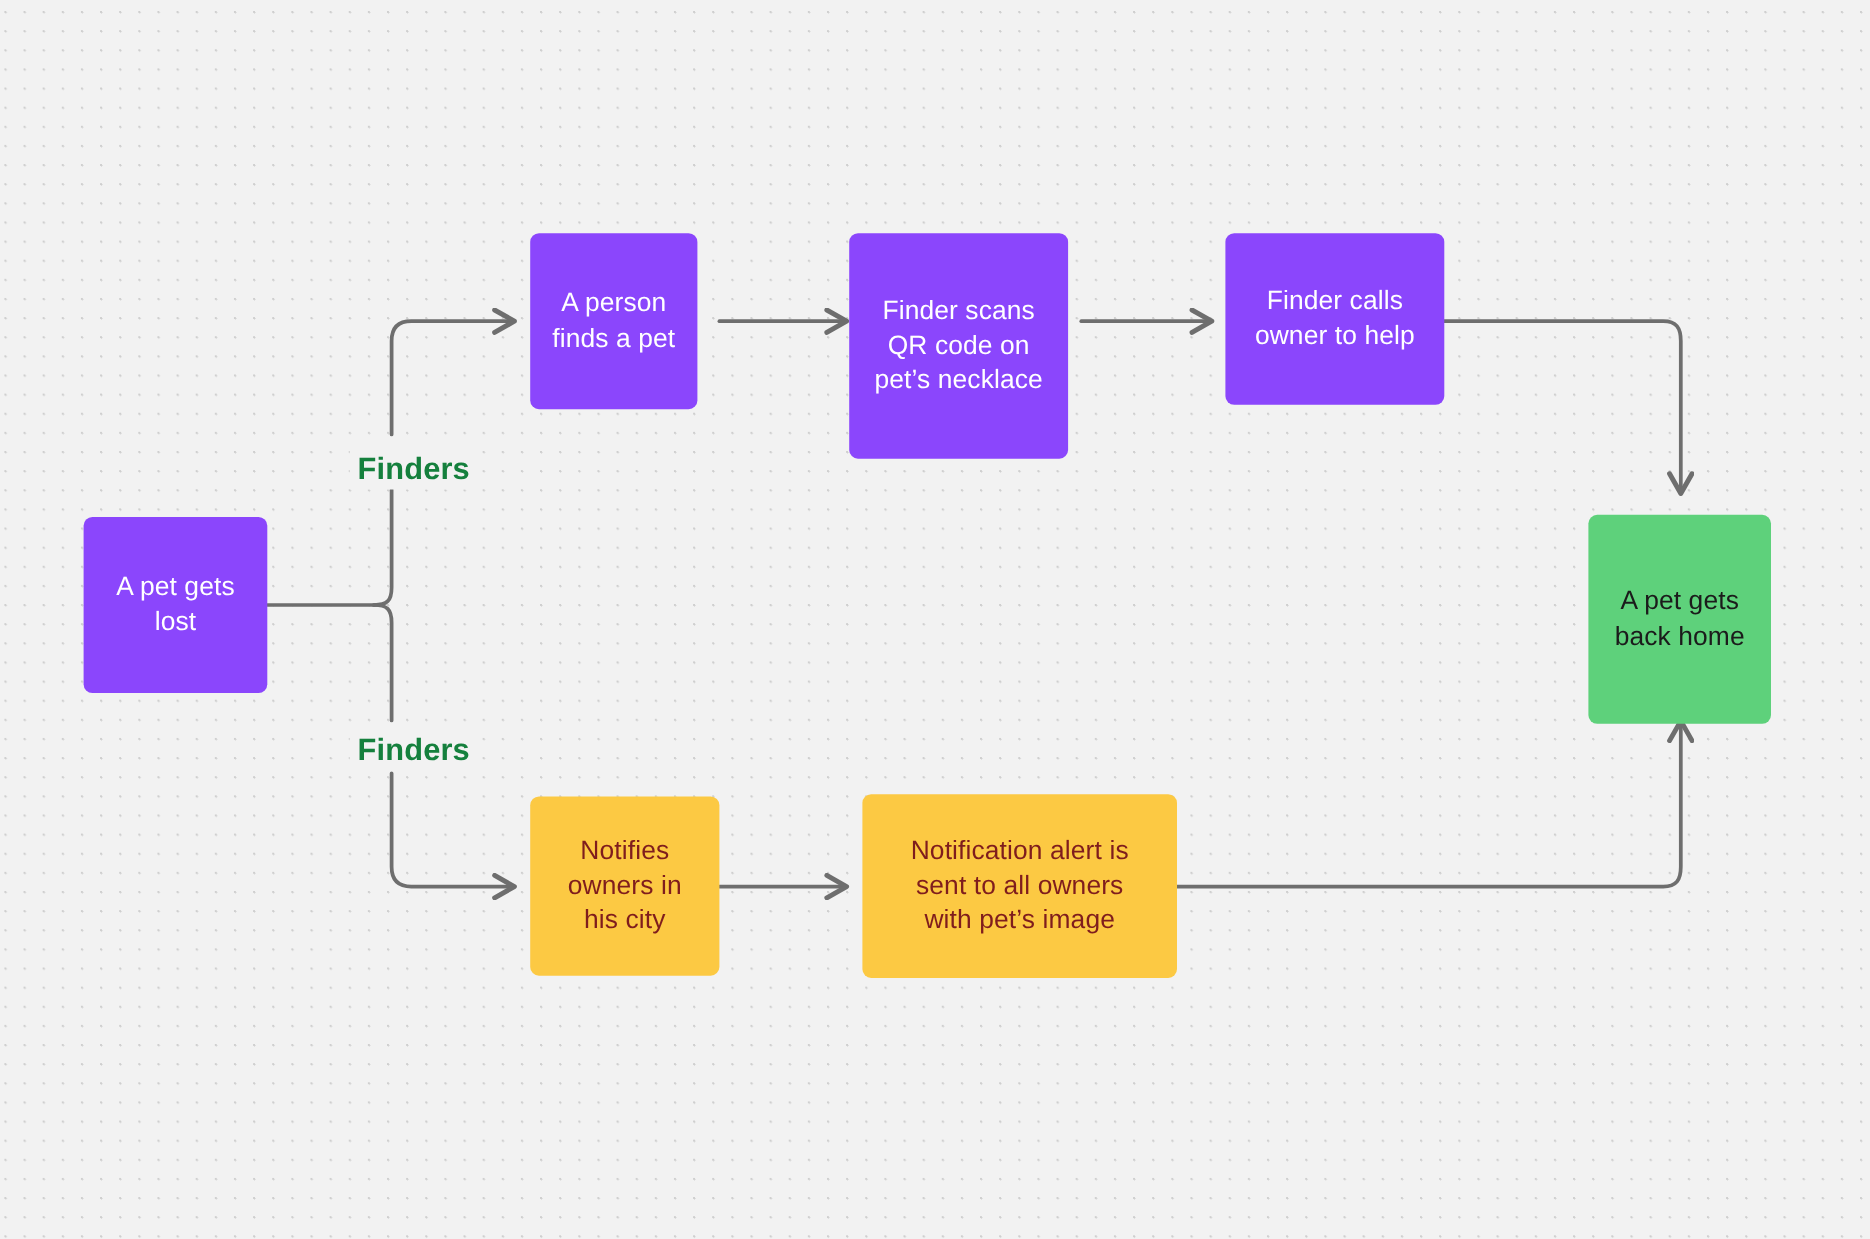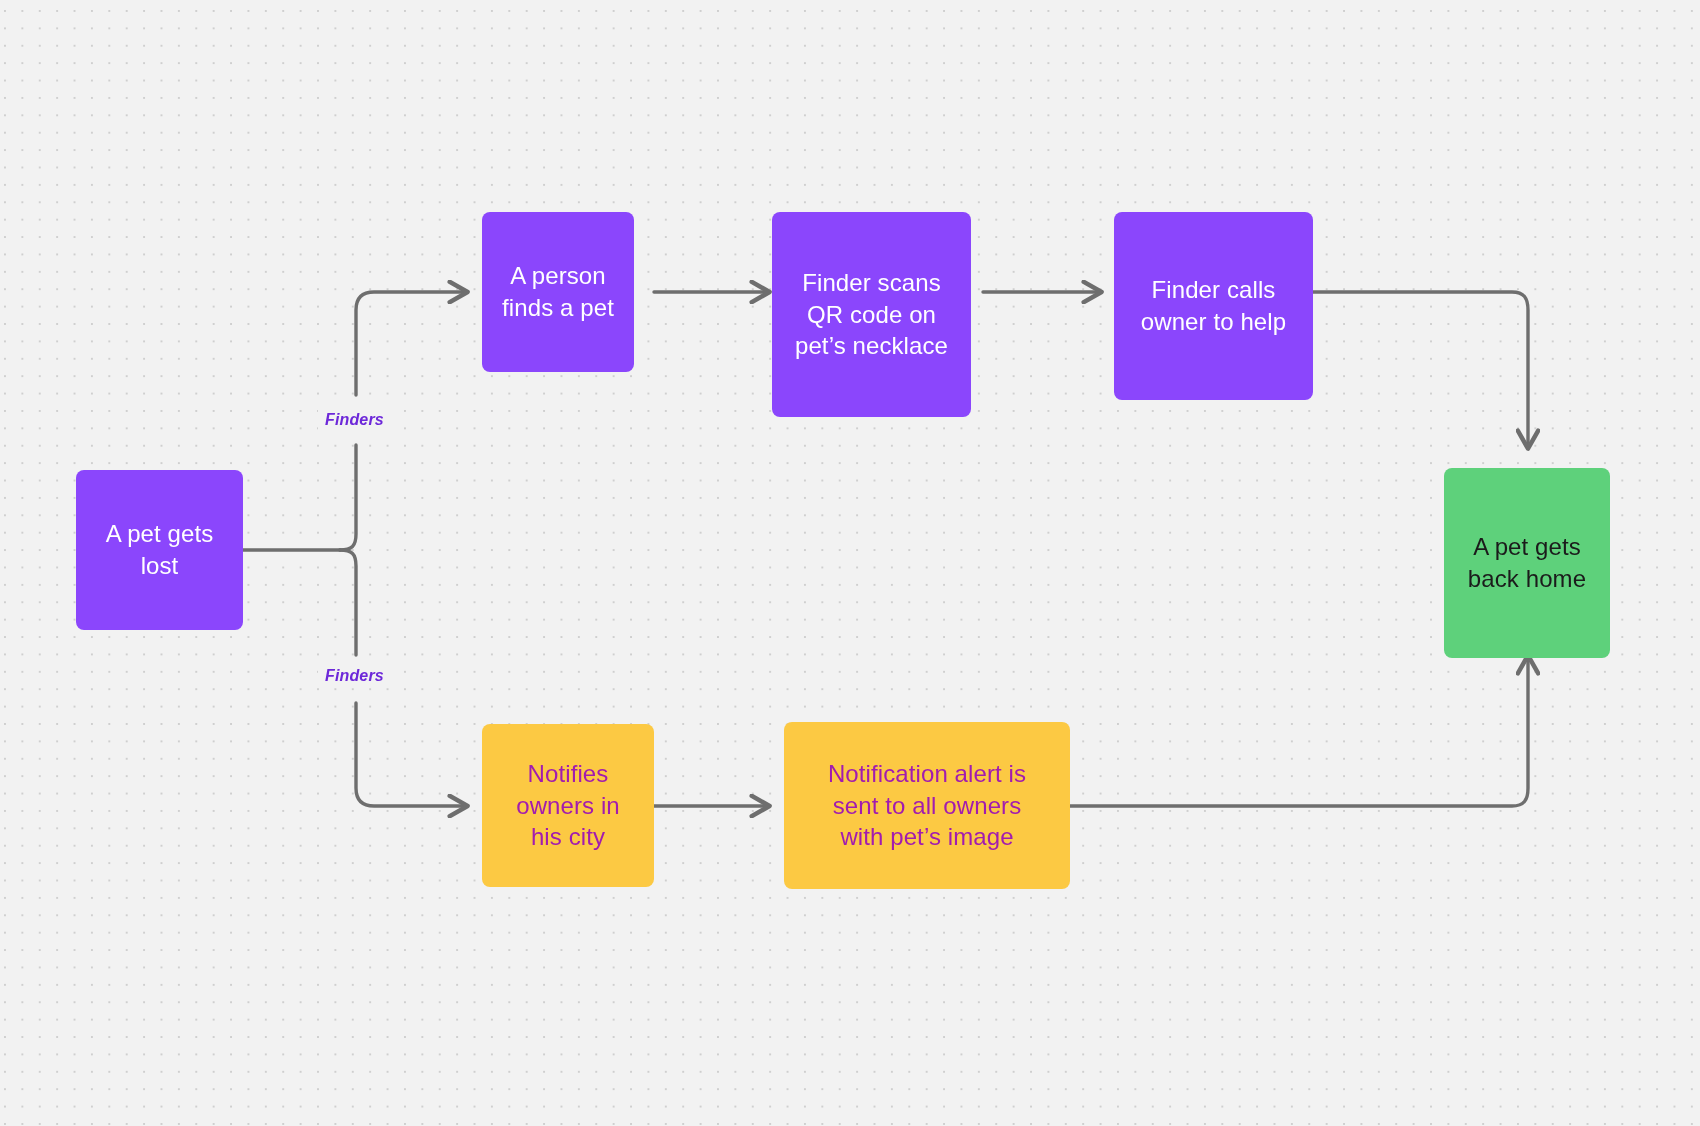--- a/index.html
+++ b/index.html
@@ -55,34 +55,33 @@
   .node-purple {
     background-color: #8b46fc;
     color: #ffffff;
   }
   .node-green {
     background-color: #5ed17b;
     color: #1b1b1b;
   }
   .node-yellow {
     background-color: #fcc943;
-    color: #a21caf;
+    color: #7f1d1d;
   }
 
   .branch-label {
     position: absolute;
-    font-size: 16px;
+    font-size: 28px;
     font-weight: 700;
-    color: #6d28d9;
+    color: #15803d;
     letter-spacing: 0.15px;
     white-space: nowrap;
     background-color: #f2f2f2;
     padding: 3px 7px;
     line-height: 1.1;
-    font-style: italic;
   }
 </style>
 </head>
 <body>
 
 <div id="canvas">
 
   <svg id="edges" viewBox="0 0 1700 1126" width="1700" height="1126" xmlns="http://www.w3.org/2000/svg">
     <defs>
       <marker id="arrow" viewBox="0 0 12 12" refX="9.2" refY="6" markerWidth="7.2" markerHeight="7.2" orient="auto-start-reverse">
@@ -117,21 +116,21 @@
   </div>
 
   <div class="node node-purple" style="left:482px; top:212px; width:152px; height:160px;">
     <span>A person<br>finds a pet</span>
   </div>
 
   <div class="node node-purple" style="left:772px; top:212px; width:199px; height:205px;">
     <span>Finder scans<br>QR code on<br>pet’s necklace</span>
   </div>
 
-  <div class="node node-purple" style="left:1114px; top:212px; width:199px; height:188px;">
+  <div class="node node-purple" style="left:1114px; top:212px; width:199px; height:156px;">
     <span>Finder calls<br>owner to help</span>
   </div>
 
   <div class="node node-green" style="left:1444px; top:468px; width:166px; height:190px;">
     <span>A pet gets<br>back home</span>
   </div>
 
   <div class="node node-yellow" style="left:482px; top:724px; width:172px; height:163px;">
     <span>Notifies<br>owners in<br>his city</span>
   </div>

